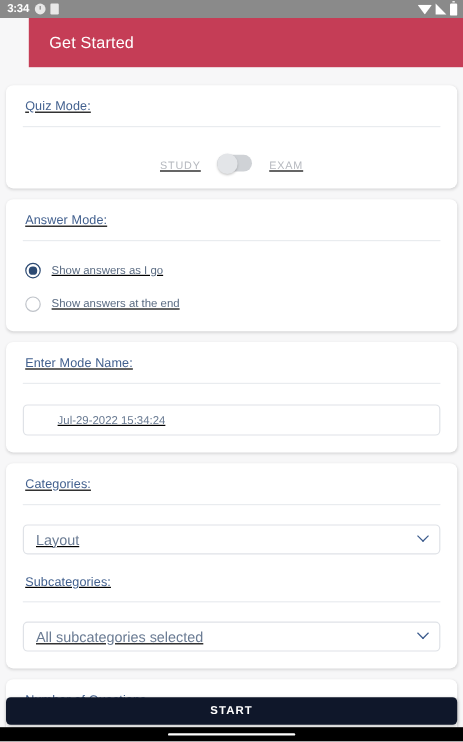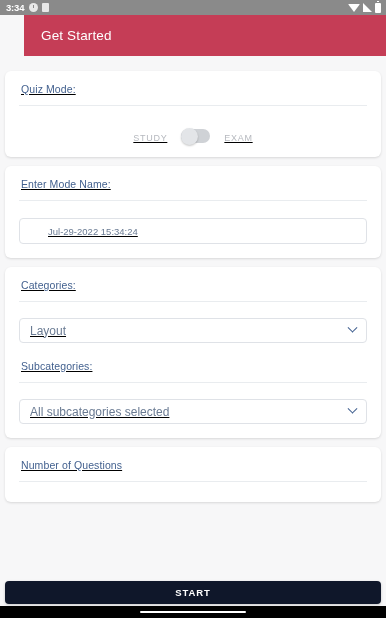--- a/index.html
+++ b/index.html
@@ -259,20 +259,34 @@
     <div class="divider"></div>
     <div class="toggle-row">
       <span class="toggle-side-label">STUDY</span>
       <span class="switch">
         <span class="thumb"></span>
       </span>
       <span class="toggle-side-label">EXAM</span>
     </div>
   </div>
 
+  <div class="card">
+    <div class="section-label">Answer Mode:</div>
+    <div class="divider"></div>
+    <div class="radio-list">
+      <div class="radio-row">
+        <span class="radio checked"></span>
+        <span class="radio-label">Show answers as I go</span>
+      </div>
+      <div class="radio-row">
+        <span class="radio"></span>
+        <span class="radio-label">Show answers at the end</span>
+      </div>
+    </div>
+  </div>
 
   <div class="card">
     <div class="section-label">Enter Mode Name:</div>
     <div class="divider"></div>
     <div class="text-input" placeholder="Jul-29-2022 15:34:24">Jul-29-2022 15:34:24</div>
   </div>
 
   <div class="card">
     <div class="section-label">Categories:</div>
     <div class="divider"></div>

